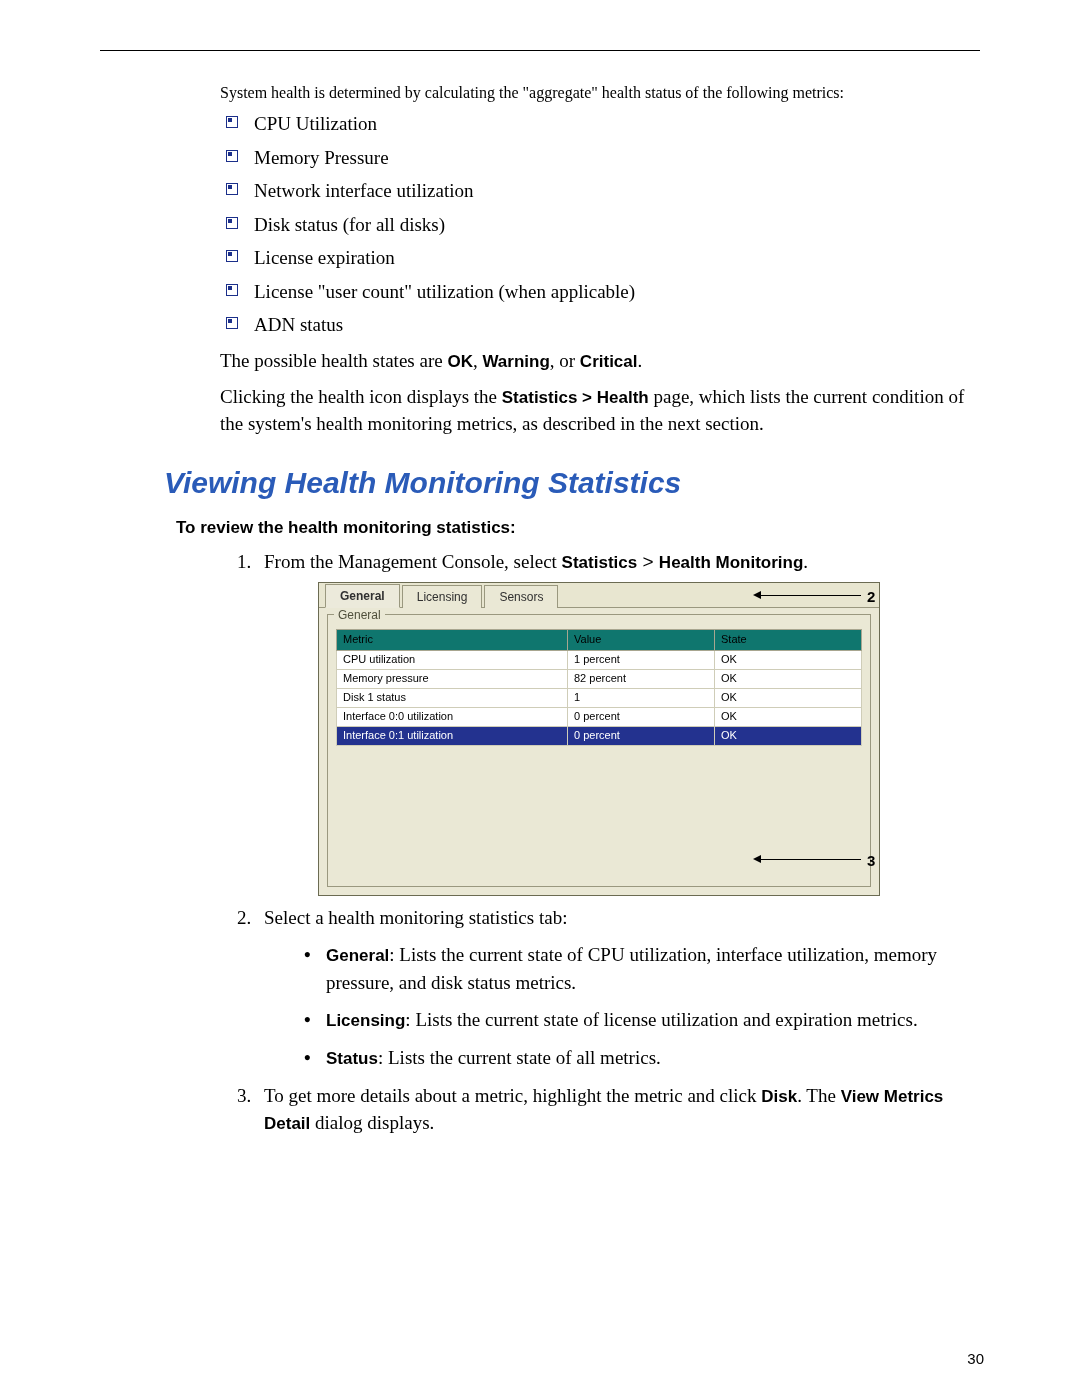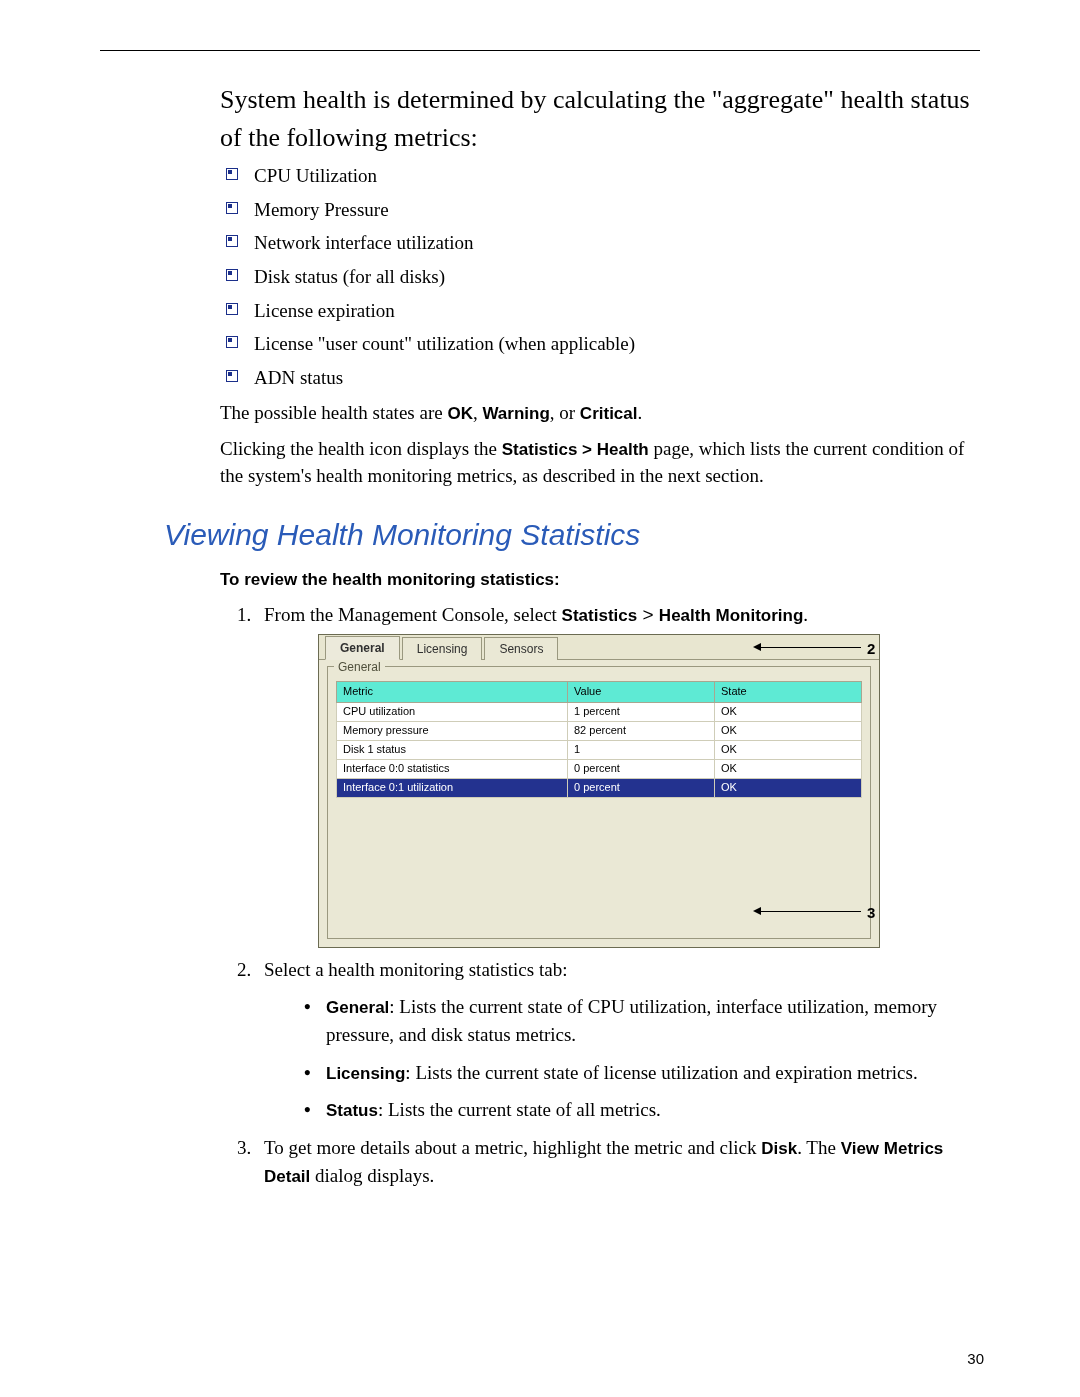--- a/index.html
+++ b/index.html
@@ -19,21 +19,21 @@
     font-style: italic;
     font-size: 18px;
     margin: 0 0 10px 0;
   }
   .hr {
     border: none;
     border-top: 1px solid #000;
     margin: 0 0 30px 0;
   }
   .intro {
-    font-size: 26px;
+    font-size: 16px;
     line-height: 1.45;
     margin: 0 0 4px 120px;
   }
   ul.bullets {
     list-style: none;
     padding: 0;
     margin: 0 0 0 120px;
   }
   ul.bullets > li {
     font-size: 19px;
@@ -47,27 +47,27 @@
     left: 6px;
     top: 6px;
     width: 12px;
     height: 12px;
   }
   .bullet-icon svg { display:block; }
   .body-p { font-size: 19px; line-height: 1.45; margin: 8px 0 0 120px; }
   .bold-sans { font-family: Arial, Helvetica, sans-serif; font-weight: bold; font-size: 17px; }
   h2.section {
     font-family: Arial, Helvetica, sans-serif;
-    font-weight: normal;
+    font-weight: bold;
     font-style: italic;
     color: #2a5bb8;
     font-size: 30px;
     margin: 28px 0 6px 64px;
   }
-  .sub-head { margin: 16px 0 6px 120px; }
+  .sub-head { margin: 16px 0 6px 76px; }
   ol.steps {
     list-style: decimal;
     padding: 0 0 0 28px;
     margin: 4px 0 0 120px;
     font-size: 19px;
     line-height: 1.45;
   }
   ol.steps > li { margin: 8px 8px; padding-left: 8px; }
   .dot-list { list-style: none; padding: 0; margin: 6px 0 0 40px; }
   .dot-list > li { position: relative; padding-left: 22px; margin: 10px 0; font-size:19px; }
@@ -121,21 +121,21 @@
   }
   table.metrics {
     width: 100%;
     border-collapse: collapse;
     background: #fff;
     font-size: 11px;
   }
   table.metrics th {
     text-align: left;
     font-weight: normal;
-    background: #5eead4;
+    background: #0f766e;
     border: 1px solid #a8a690;
     padding: 2px 6px;
   }
   table.metrics td {
     border: 1px solid #cfcdb8;
     padding: 1px 6px;
     background: #fff;
   }
   table.metrics tr.selected td {
     background: #23328f;
@@ -266,21 +266,21 @@
                   <td>Memory pressure</td>
                   <td>82 percent</td>
                   <td>OK</td>
                 </tr>
                 <tr>
                   <td>Disk 1 status</td>
                   <td>1</td>
                   <td>OK</td>
                 </tr>
                 <tr>
-                  <td>Interface 0:0 statistics</td>
+                  <td>Interface 0:0 utilization</td>
                   <td>0 percent</td>
                   <td>OK</td>
                 </tr>
                 <tr class="selected">
                   <td>Interface 0:1 utilization</td>
                   <td>0 percent</td>
                   <td>OK</td>
                 </tr>
               </tbody>
           </table>

